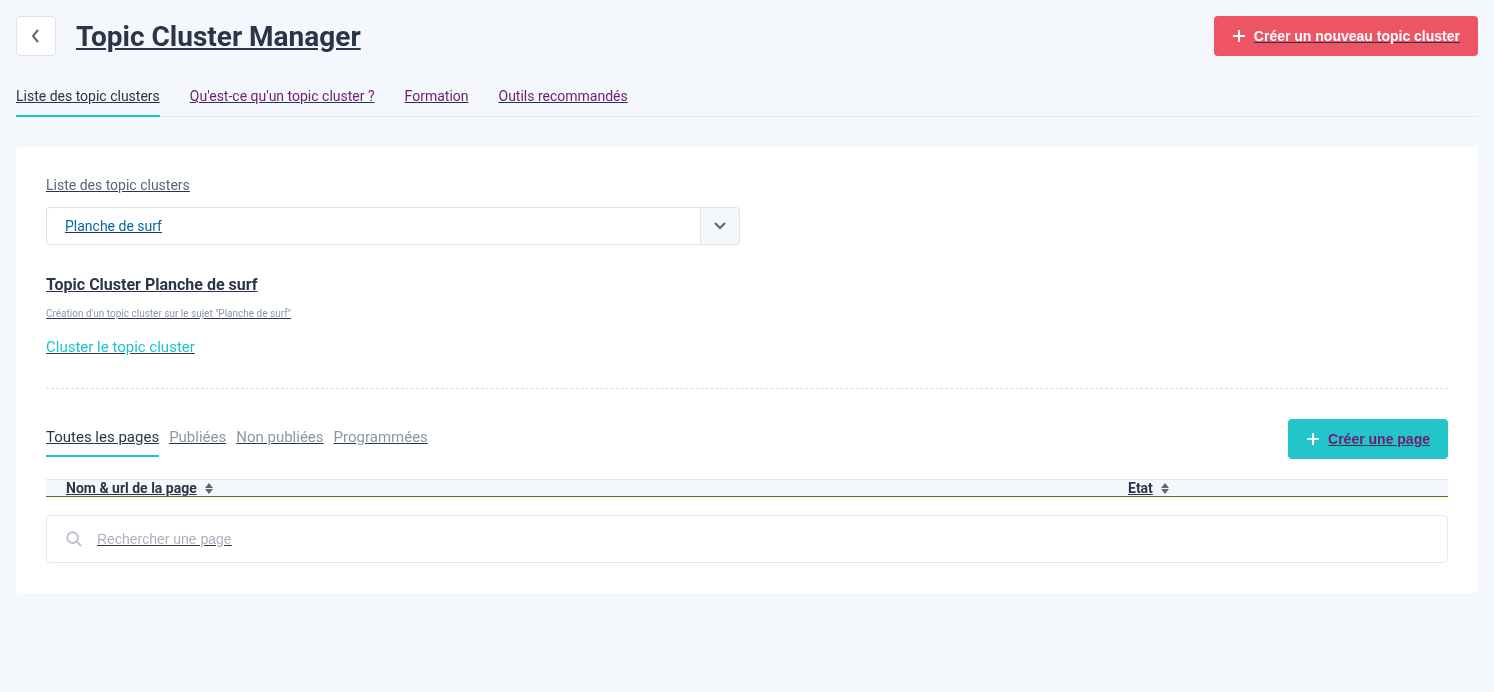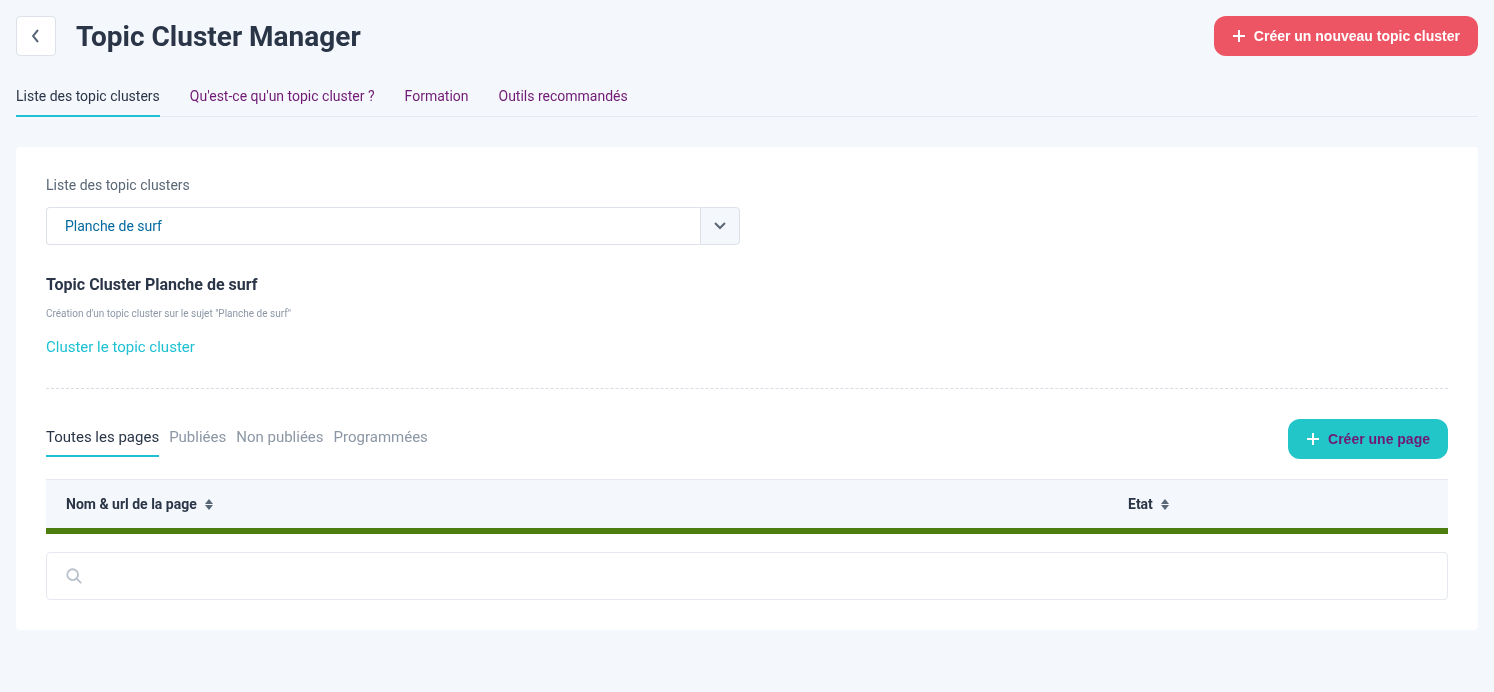--- a/index.html
+++ b/index.html
@@ -10,20 +10,21 @@
     body {
       font-family: -apple-system, BlinkMacSystemFont, "Segoe UI", Roboto, "Helvetica Neue", Arial, sans-serif;
       background-color: #f4f7fb;
       color: #2a3547;
       width: 1494px;
       height: 692px;
       overflow: hidden;
     }
     .page-container {
       padding: 16px;
+      text-decoration: underline;
     }
     .header-row {
       display: flex;
       align-items: center;
       justify-content: space-between;
       margin-bottom: 24px;
     }
     .header-left {
       display: flex;
       align-items: center;
@@ -50,21 +51,21 @@
     .page-title {
       font-size: 28px;
       font-weight: 700;
       color: #2a3547;
     }
     .btn {
       display: inline-flex;
       align-items: center;
       gap: 8px;
       padding: 12px 18px;
-      border-radius: 12px;
+      border-radius: 4px;
       border: none;
       font-size: 14px;
       font-weight: 600;
       cursor: pointer;
     }
     .btn-danger {
       background-color: #ed5565;
       color: #ffffff;
     }
     .btn-info {
@@ -193,23 +194,23 @@
       position: absolute;
       left: 0;
       right: 0;
       bottom: -1px;
       height: 2px;
       background-color: #1dc1d3;
     }
     .table-header {
       background: #f4f7fb;
       display: flex;
-      padding: 16px 20px;
+      padding: 0 20px;
       border-top: 1px solid #e5e9ef;
-      border-bottom: 6px solid #4d7c0f;
+      border-bottom: 1px solid #4d7c0f;
     }
     .th {
       display: flex;
       align-items: center;
       gap: 8px;
       font-size: 14px;
       font-weight: 700;
       color: #2a3547;
     }
     .th-name {
@@ -346,16 +347,17 @@
         </span>
       </div>
     </div>
 
     <div class="search-wrapper">
       <div class="search-box">
         <svg viewBox="0 0 20 20">
             <circle cx="8.5" cy="8.5" r="6"></circle>
             <line x1="13" y1="13" x2="18" y2="18"></line>
           </svg>
+        <input type="text" placeholder="Rechercher une page" style="">
       </div>
     </div>
   </div>
 </div>
 
 </body></html>

